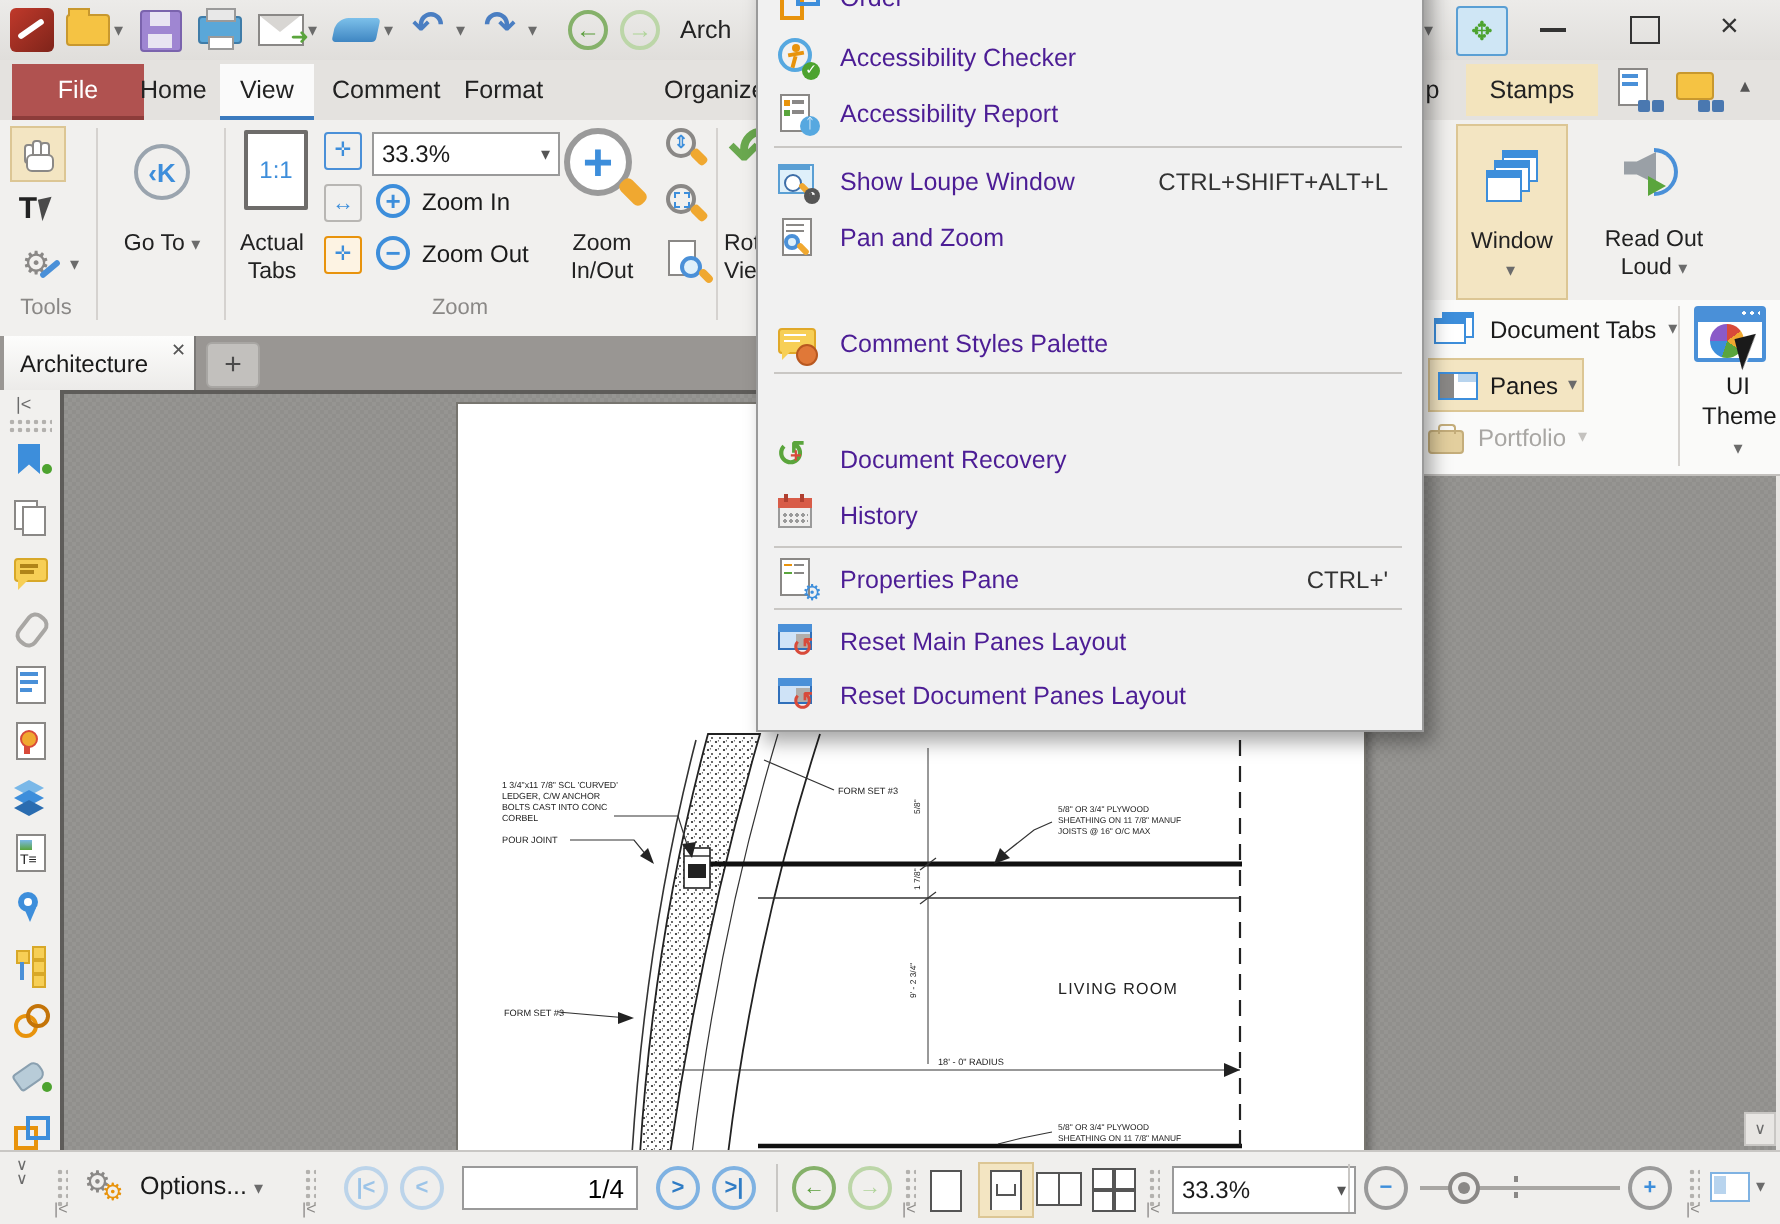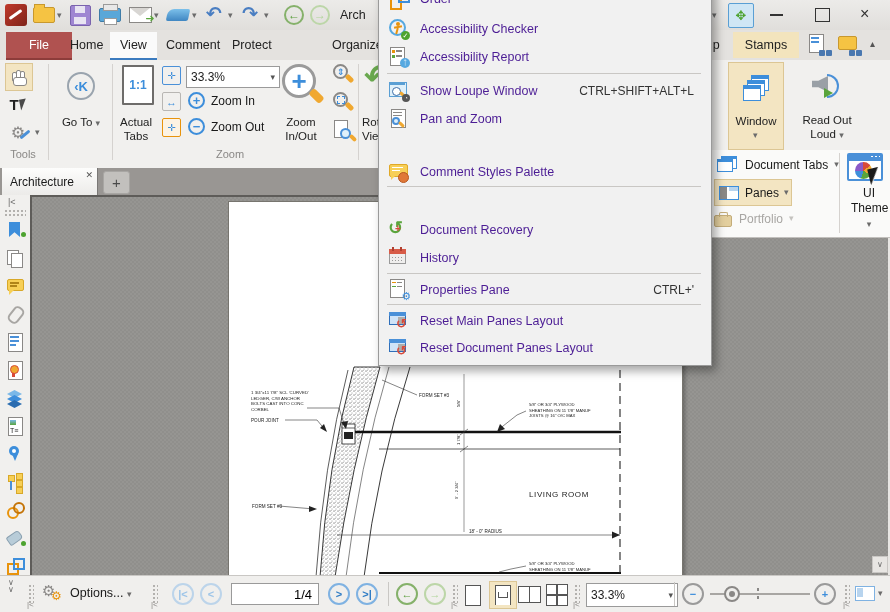--- a/index.html
+++ b/index.html
@@ -116,21 +116,21 @@
     <div class="rtab" style="left:60px;">
         <span>Home</span>
       </div>
     <div class="rtab sel" style="left:110px;">
         <span>View</span>
       </div>
     <div class="rtab" style="left:156px;">
         <span>Comment</span>
       </div>
     <div class="rtab" style="left:222px;">
-        <span>Protect</span>
+        <span>Format</span>
       </div>
     <div class="rtab" style="left:280px;margin-top:28px;">
         <span>Form</span>
       </div>
     <div class="rtab" style="left:322px;">
         <span>Organize</span>
       </div>
     <div class="rtab" style="left:684px;">
         <span>Help</span>
       </div>
@@ -174,21 +174,21 @@
     <div class="gl" style="left:0px;top:88px;width:46px;">Tools</div>
     <div class="vline" style="left:48px;top:4px;height:96px;"></div>
 
     <div class="toolbtn" style="left:58px;top:8px;width:46px;height:36px;">
       <span class="circ" style="width:28px;height:28px;border:2px solid #9aa4ae;color:#3d8edb;font-size:13px;box-sizing:border-box;">‹K</span>
     </div>
     <div class="rlabel abs" style="left:52px;top:56px;width:58px;"><span>Go To</span> <span class="chev">▾</span></div>
     <div class="vline" style="left:112px;top:4px;height:96px;"></div>
 
     <div class="abs" style="left:122px;top:5px;width:28px;height:36px;background:#fff;border:2px solid #6e6c6a;border-radius:1px;display:flex;align-items:center;justify-content:center;">
-      <span style="color:#3d8edb;font-weight:bold;font-size:12px;">1:1</span>
+      <span style="color:#3d8edb;font-weight:normal;font-size:12px;">1:1</span>
     </div>
     <div class="rlabel abs" style="left:112px;top:56px;width:48px;"><span>Actual</span><br><span>Tabs</span></div>
 
     <div class="abs" style="left:162px;top:6px;width:17px;height:17px;border:1.5px solid #4a90d8;border-radius:2px;color:#3d8edb;font-size:10px;display:flex;align-items:center;justify-content:center;">✛</div>
     <div class="abs" style="left:162px;top:32px;width:17px;height:17px;border:1.5px solid #b8b6b3;border-radius:2px;color:#3d8edb;font-size:11px;display:flex;align-items:center;justify-content:center;">↔</div>
     <div class="abs" style="left:162px;top:58px;width:17px;height:17px;border:1.5px solid #e8930c;border-radius:2px;background:#fdf3e3;color:#3d8edb;font-size:10px;display:flex;align-items:center;justify-content:center;">✛</div>
 
     <div class="combo abs" style="left:186px;top:6px;width:84px;height:20px;">
       <span>33.3%</span>
         <span class="arr">▾</span>

